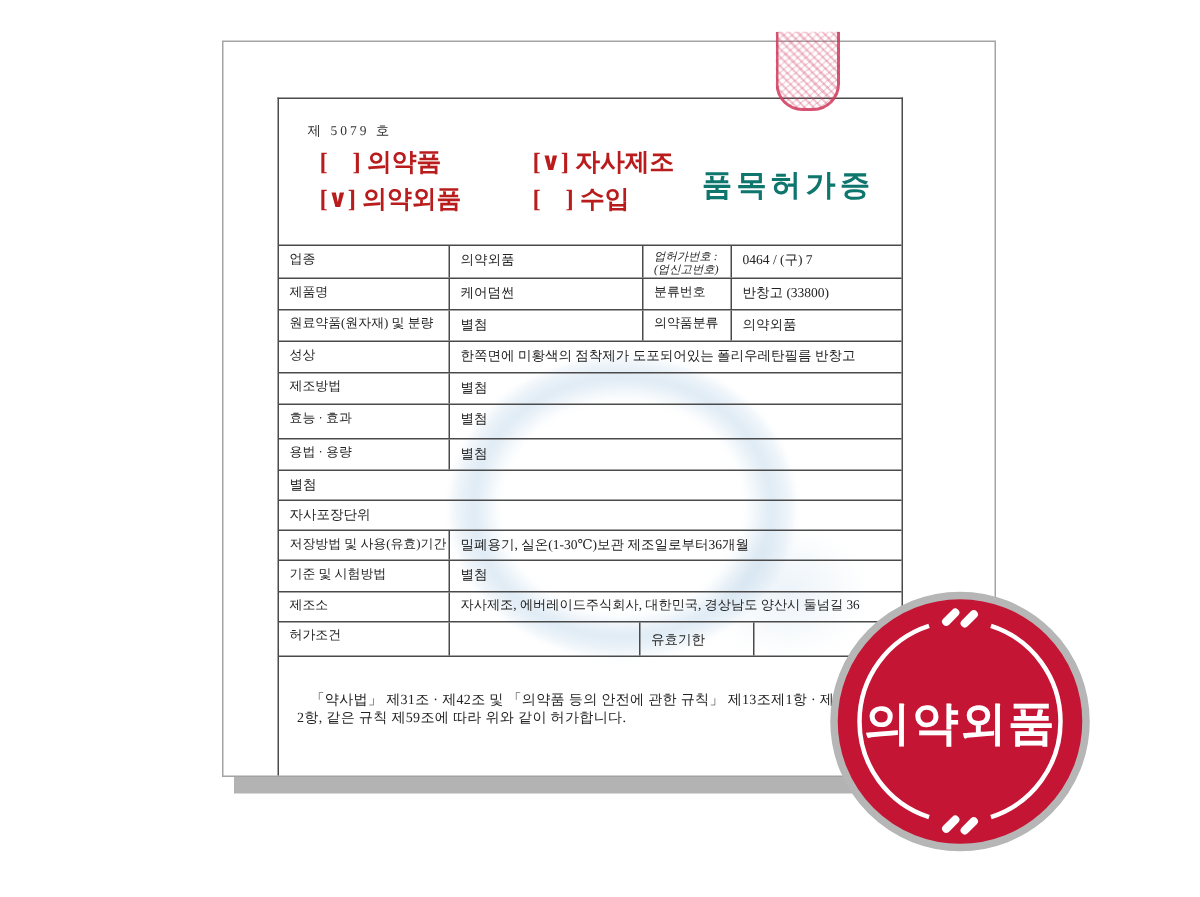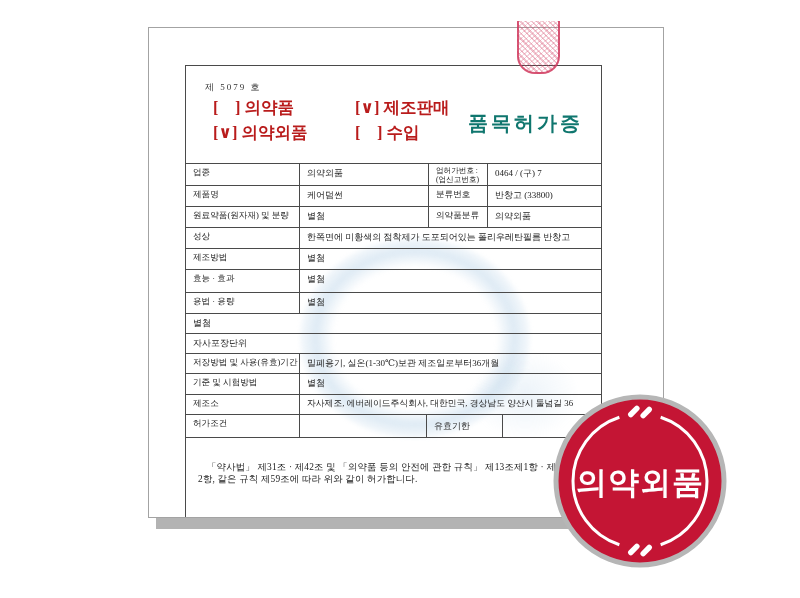--- a/index.html
+++ b/index.html
@@ -42,21 +42,21 @@
   .cell.last{border-right:none;}
   .val{font-size:9px;}
   .c1{width:114px;}
   .c2{width:129px;}
   .c3{width:59px;}
   .c4{flex:1;}
   .c2v{width:127px;}
   .c3v{width:76px;}
   .c4v{flex:1;}
   .cflex{flex:1;}
-  .small2{white-space:pre-line;font-size:7.6px;line-height:9px;padding-top:2px;}
+  .small2{white-space:pre-line;font-size:7.6px;line-height:9px;padding-top:2px;font-style:italic;}
   .tight{font-size:8.6px;}
 
   .footer-para{position:absolute;left:12px;top:396px;width:390px;font-size:9.4px;line-height:11.5px;
     text-indent:9px;letter-spacing:0.2px;color:#222;}
 
   
   .stamp{position:absolute;left:517px;top:21px;width:39px;height:51px;z-index:4;
     border:2px solid rgba(209,58,94,0.85);border-top:none;border-radius:0 0 18px 18px;
     background:
       repeating-linear-gradient(45deg, rgba(209,58,94,0.30) 0 1.5px, rgba(209,58,94,0) 1.5px 4px),
@@ -78,21 +78,21 @@
   <div class="watermark"></div>
   <div class="watermark2"></div>
 
   <div class="page">
     <div class="docbox">
 
       <div class="doc-number">제  5079 호</div>
 
       <div class="cbgrid">
         <span>[　] 의약품</span>
-        <span>[∨] 제조판매</span>
+        <span>[∨] 자사제조</span>
         <span>[∨] 의약외품</span>
         <span>[　] 수입</span>
       </div>
 
       <div class="cert-title">품목허가증</div>
 
       <div class="tablewrap">
 
         <div class="trow" style="height:22px">
           <div class="cell c1">업종</div>

